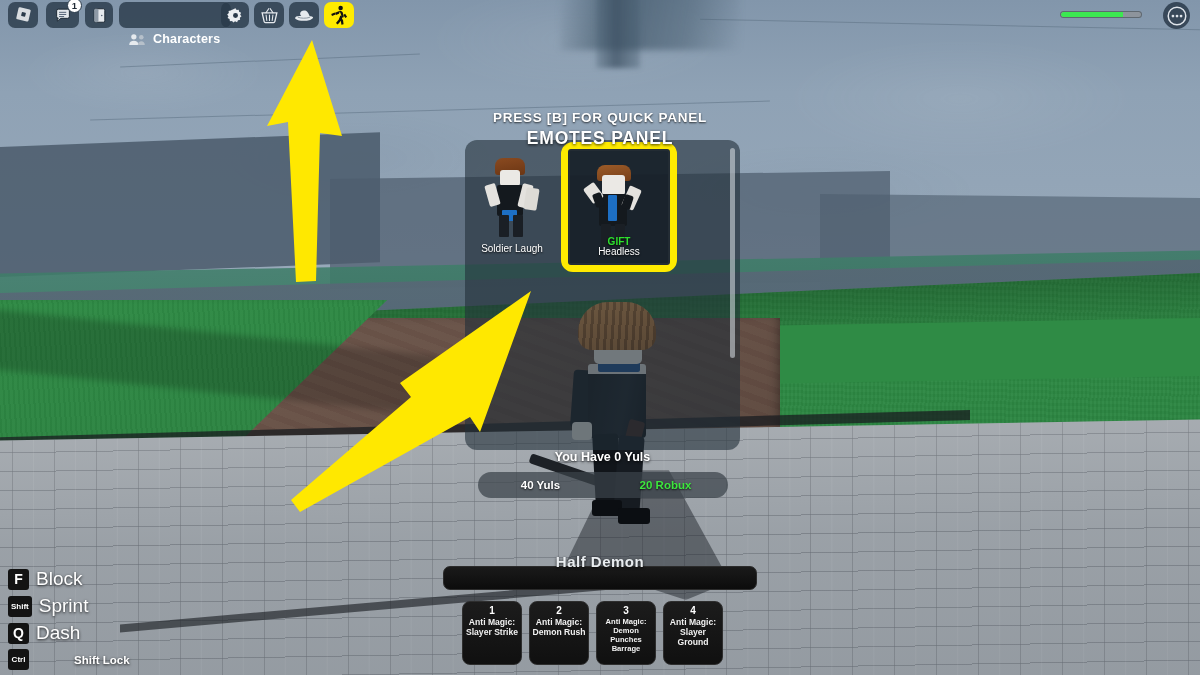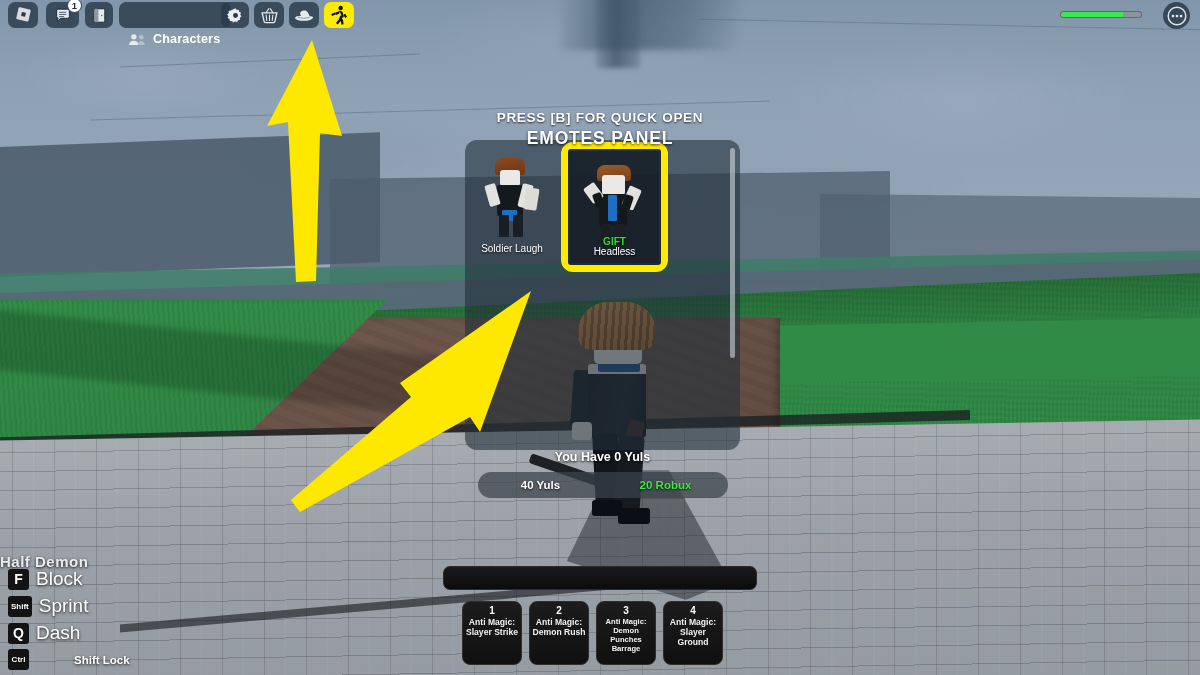--- a/index.html
+++ b/index.html
@@ -335,21 +335,21 @@
   }
   .emote-cell {
     position:relative;
     width:78px; height:112px;
     border-radius:6px;
     cursor:pointer;
   }
   .emote-cell.sel {
     border: 7px solid #ffeb00;
     border-radius:12px;
-    width:107px; height:130px;
+    width:116px; height:130px;
     margin-top:-6px; margin-left:4px;
     background: rgba(20,28,36,.55);
     box-sizing: border-box;
   }
   .emote-inner {
     position:absolute; inset:0;
     display:flex; flex-direction:column; align-items:center; justify-content:flex-end;
     padding-bottom:6px;
   }
   .emote-cell.sel .emote-inner {
@@ -394,21 +394,21 @@
   .buy-btn {
     flex:1; display:flex; align-items:center; justify-content:center;
     font-size:11.5px; font-weight:700;
     cursor:pointer;
   }
   .buy-yuls { color:#fff; text-shadow:0 1px 2px rgba(0,0,0,.8); }
   .buy-robux { color:#3ee63e; text-shadow:0 1px 2px rgba(0,0,0,.8); }
 
   
   .class-name {
-    position:absolute; left:0; right:0; top:553px; text-align:left;
+    position:absolute; left:0; right:0; top:553px; text-align:center;
     color:#e8ecef; font-size:15px; font-weight:700; letter-spacing:.5px;
     text-shadow: 0 1px 3px rgba(0,0,0,.9);
     z-index:22;
   }
   .class-bar {
     position:absolute; left:443px; top:566px; width:314px; height:24px;
     background: linear-gradient(180deg,#1a1a1a 0%, #0c0c0c 100%);
     border-radius:7px;
     border:1px solid #2b2b2b;
     z-index:20;
@@ -611,21 +611,21 @@
       <svg width="22" height="22" viewBox="0 0 24 24" aria-hidden="true">
         <circle cx="12" cy="12" r="9.6" fill="none" stroke="#dfe4ea" stroke-width="1.6"></circle>
         <circle cx="7.6" cy="12" r="1.5" fill="#dfe4ea"></circle>
         <circle cx="12" cy="12" r="1.5" fill="#dfe4ea"></circle>
         <circle cx="16.4" cy="12" r="1.5" fill="#dfe4ea"></circle>
       </svg>
     </div>
   </div>
 
   <div class="emote-hdr">
-    <div class="line1">PRESS [B] FOR QUICK OPEN</div>
+    <div class="line1">PRESS [B] FOR QUICK PANEL</div>
     <div class="line2">EMOTES PANEL</div>
   </div>
 
   <div class="emote-panel">
     <div class="emote-scrollbar"></div>
 
     <div class="emote-grid">
 
       <div class="emote-cell">
         <div class="mini" style="left:0;top:0;width:78px;height:90px;">

